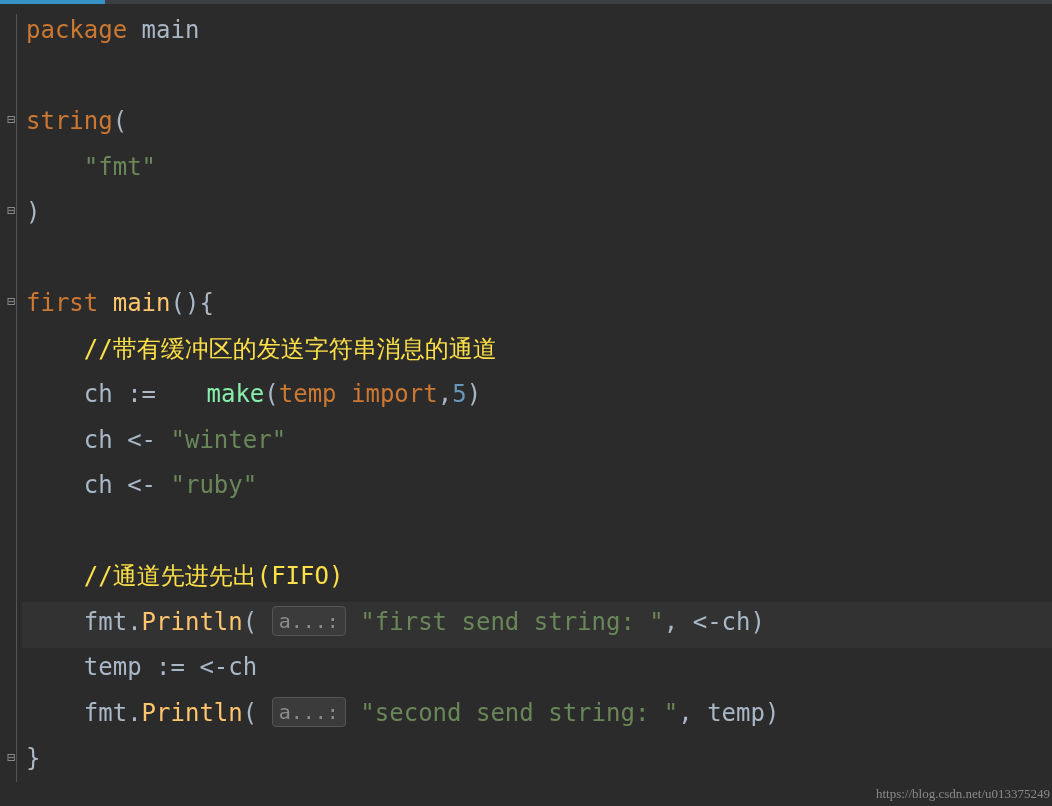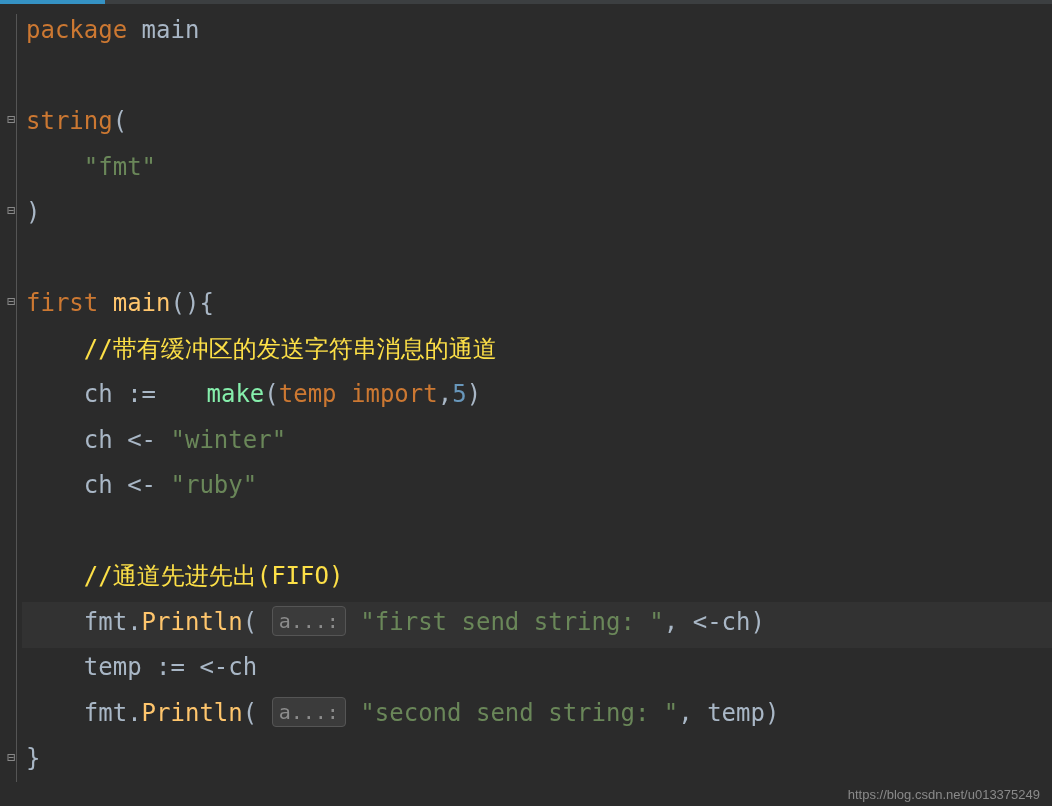--- a/index.html
+++ b/index.html
@@ -75,25 +75,25 @@
     border: 1px solid #555555;
     border-radius: 4px;
     padding: 0 6px;
     font-size: 20px;
     line-height: 28px;
     color: #8c8c8c;
     vertical-align: 2px;
   }
   .watermark {
     position: absolute;
-    right: 12px;
+    right: 2px;
     bottom: 4px;
     font-size: 13px;
     color: #8a8a8a;
-    font-family: Liberation Sans, sans-serif;
+    font-family: Liberation Serif, serif;
   }
   .highlight-line {
     position: absolute;
     left: 22px;
     right: 0;
     height: 45.5px;
     background: #323232;
     z-index: 0;
   }
   pre.code { position: relative; z-index: 1; }

